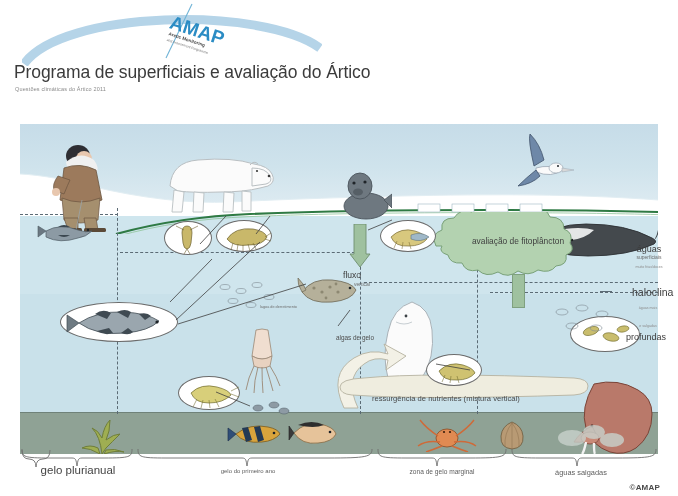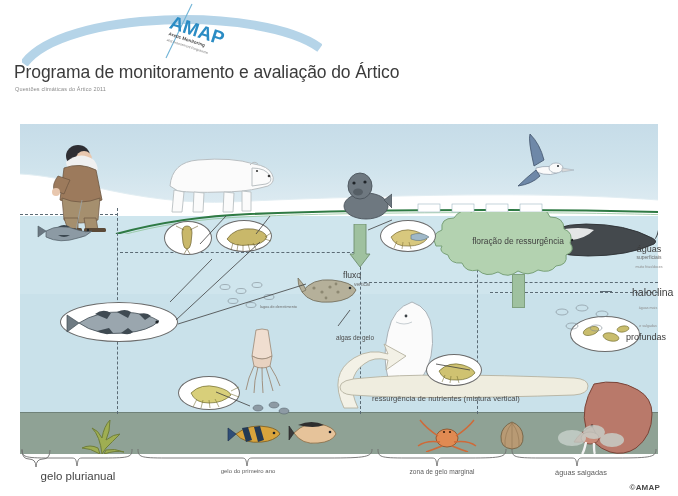--- a/index.html
+++ b/index.html
@@ -111,21 +111,21 @@
 
   
   .lbl {
     position: absolute;
     white-space: nowrap;
     color: #3d3d3d;
     font-size: 9px;
   }
   .lbl-sm { font-size: 5px; color: #6c6c6c; }
   .lbl-xs { font-size: 3.6px; color: #8d8d8d; }
-  .lbl-lg { font-size: 11.5px; margin-top: 6px; }
+  .lbl-lg { font-size: 11.5px; }
 
   
   #bloom {
     left: 408px; top: 88px; width: 176px; height: 66px;
   }
   #bloom-label {
     position: absolute;
     left: 432px; top: 112px;
     width: 132px;
     text-align: center;
@@ -206,21 +206,21 @@
     <svg width="110" height="58" viewBox="0 0 110 58">
       <line x1="18" y1="56" x2="44" y2="2" stroke="#6fb3d6" stroke-width="1.1"></line>
       <g transform="rotate(18 20 34)">
         <text x="18" y="26" font-family="Liberation Sans, sans-serif" font-size="19" font-weight="bold" fill="#2b8cc4">AMAP</text>
         <text x="20" y="33" font-family="Liberation Sans, sans-serif" font-size="4.6" font-weight="bold" fill="#4a4a4a">Arctic Monitoring</text>
         <text x="20" y="39" font-family="Liberation Sans, sans-serif" font-size="3.4" fill="#7a7a7a">and Assessment Programme</text>
       </g>
     </svg>
   </div>
 
-  <div id="page-title">Programa de monitoramento e avaliação do Ártico</div>
+  <div id="page-title">Programa de superficiais e avaliação do Ártico</div>
   <div id="page-subtitle">Questões climáticas do Ártico 2011</div>
 </div>
 
 <div id="scene">
 
   <div class="layer" id="sky"></div>
   <div class="layer" id="water-surface"></div>
   <div class="layer" id="water-mid"></div>
   <div class="layer" id="water-deep"></div>
 
@@ -355,21 +355,21 @@
   </svg>
   <div class="lbl" id="flux-label">fluxo</div>
   <div class="lbl lbl-sm" id="flux-sub">vertical</div>
 
   <svg class="layer" id="bloom" width="176" height="66" viewBox="0 0 176 66">
     <path d="M8,34 q-6,-12 6,-16 q-2,-12 12,-12 q6,-10 18,-6 q8,-10 20,-4 q10,-8 20,-1
              q12,-6 20,3 q14,-4 18,7 q14,0 14,12 q10,4 6,14 q6,8 -4,12 q2,10 -10,11
              q-6,8 -18,4 q-10,7 -20,1 q-10,8 -20,1 q-12,6 -20,-2 q-12,3 -16,-7
              q-12,1 -14,-8 q-10,-3 -6,-9 Z" fill="#b3d2b0" stroke="#79a179" stroke-width="1"></path>
   </svg>
-  <div id="bloom-label">floração de ressurgência</div>
+  <div id="bloom-label">avaliação de fitoplâncton</div>
   <div id="bloom-stem"></div>
 
   <svg id="upwell" width="276" height="68" viewBox="0 0 276 68">
     <path d="M22,66 q-16,-34 10,-50 q16,-10 34,-4 l-4,-10 l22,12 l-20,14 l2,-10
              q-14,-4 -24,4 q-20,14 -6,44 Z" fill="#f3f1e6" stroke="#b6b2a0" stroke-width="0.9"></path>
     <path d="M42,36 q60,-6 210,0 q14,1 14,8 q0,8 -14,9 q-150,5 -222,0 q-12,-1 -12,-8 q0,-8 24,-9 Z" fill="#efeddf" stroke="#b6b2a0" stroke-width="0.9"></path>
   </svg>
   <div id="upwell-label">ressurgência de nutrientes (mistura vertical)</div>
 
   <div class="oval" style="left:144px; top:97px; width:48px; height:34px;">

